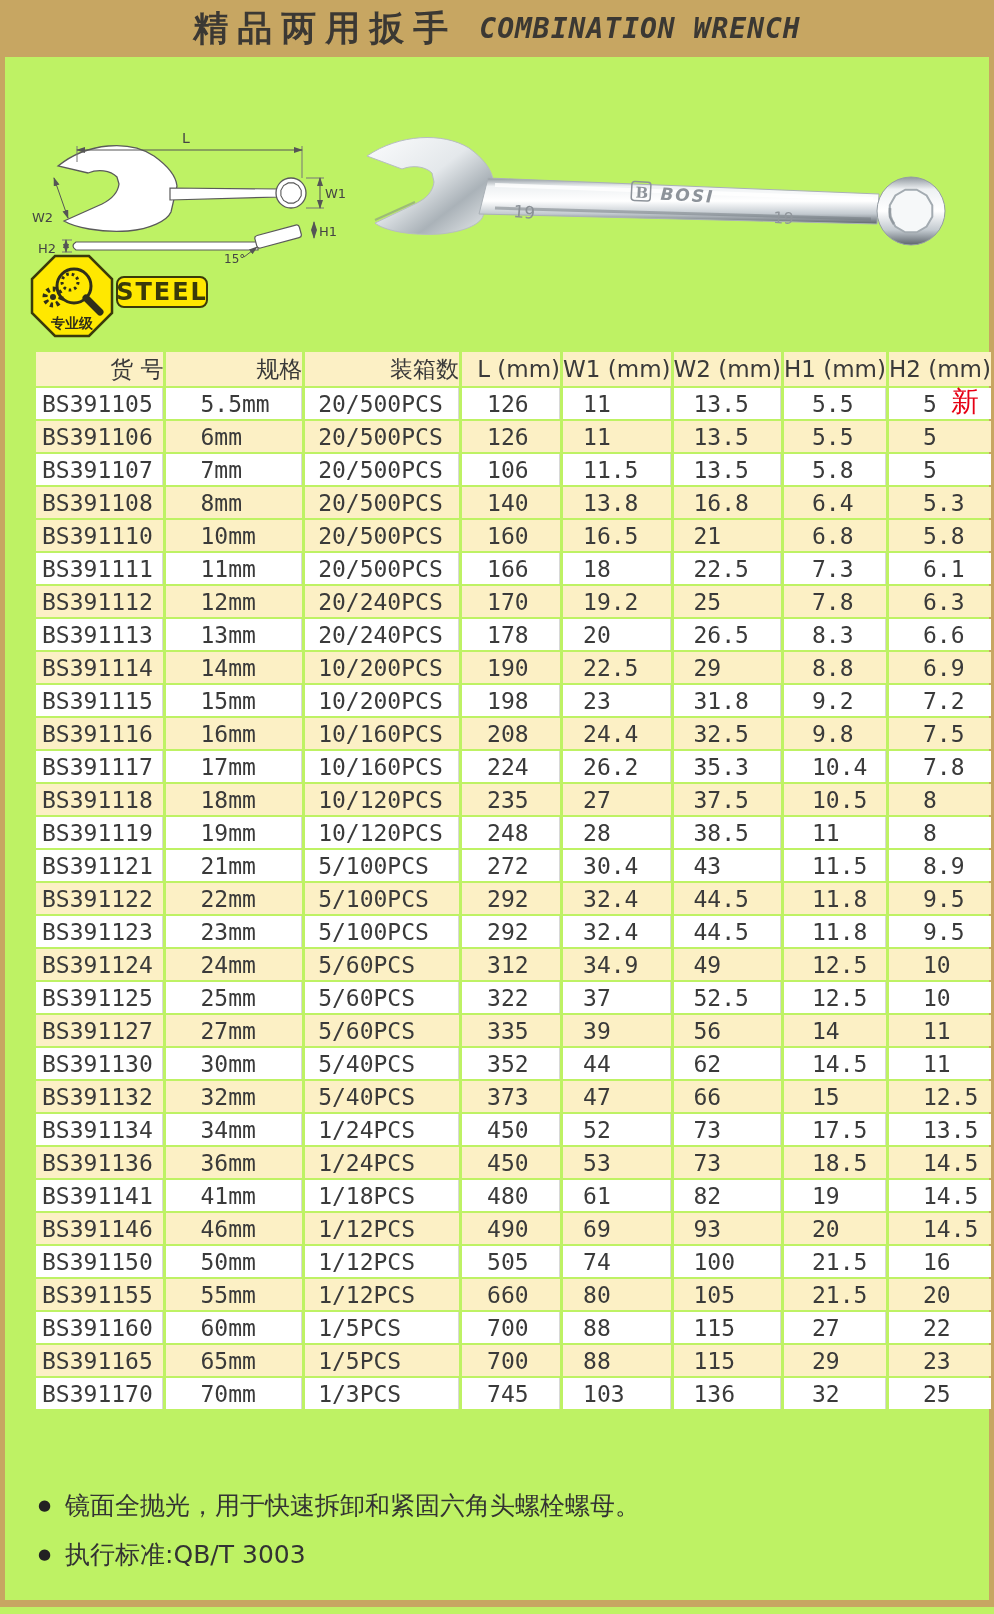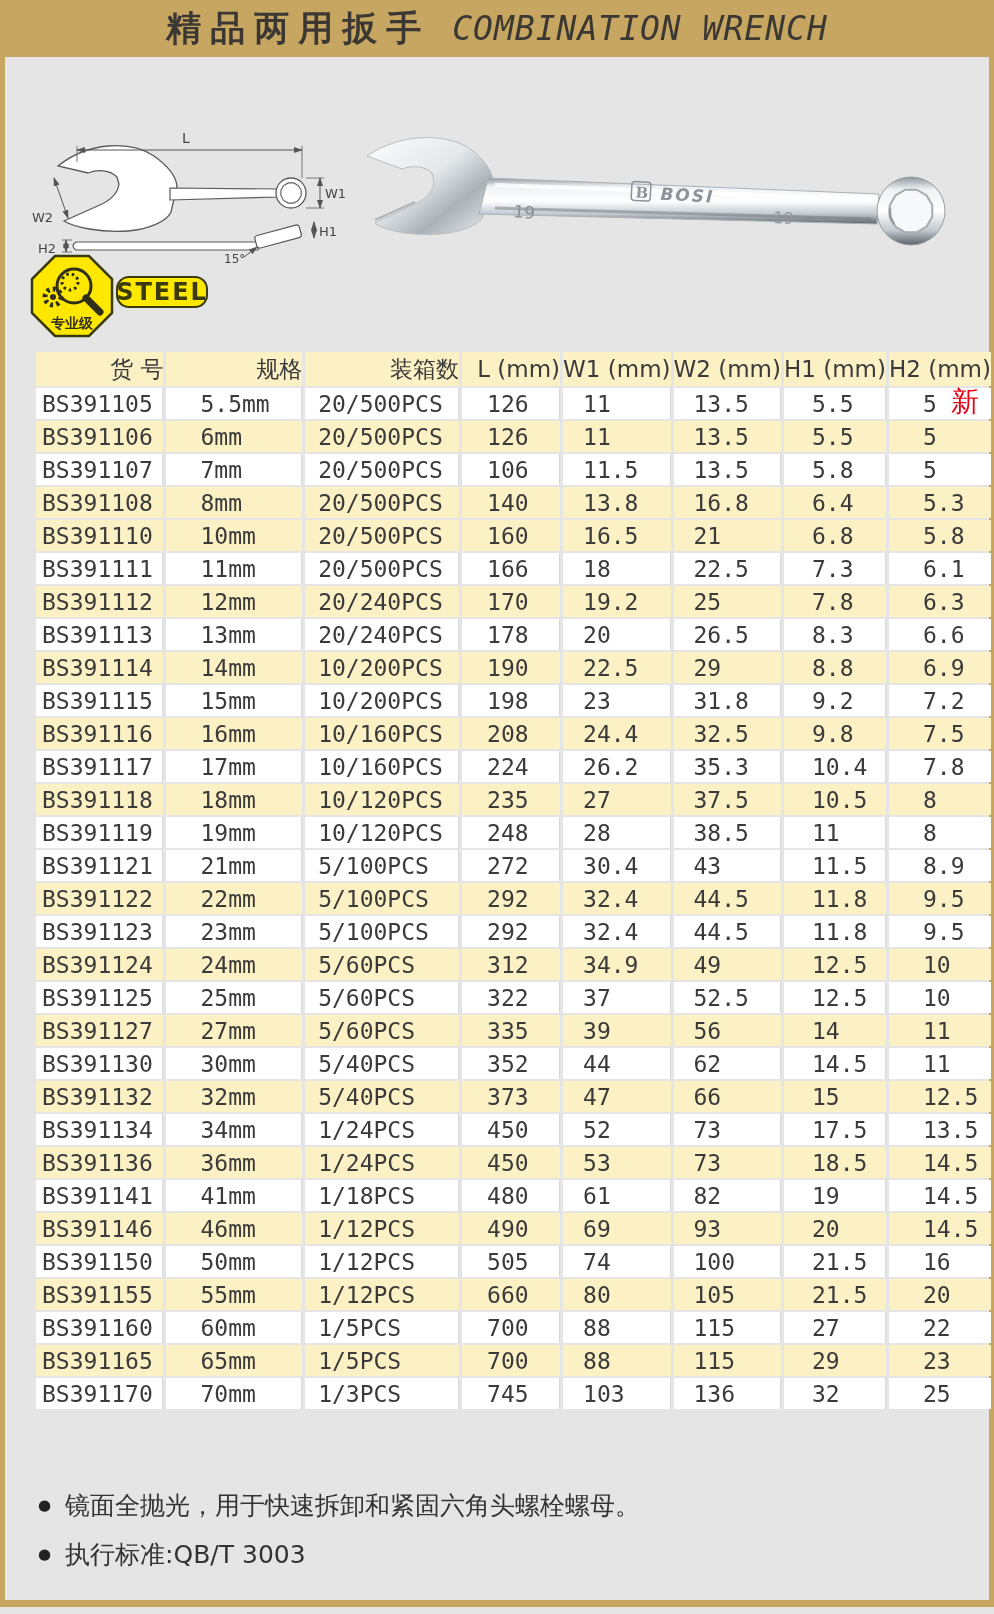--- a/index.html
+++ b/index.html
@@ -1,45 +1,45 @@
 <!DOCTYPE html>
 <html><head>
 <meta charset="utf-8">
 <style>
   * { box-sizing: border-box; margin: 0; padding: 0; }
   body { margin: 0; background: #ffffff; }
   .page {
     position: relative; width: 994px; height: 1614px;
-    background: #e5e5e5; overflow: hidden;
+    background: #bef264; overflow: hidden;
     font-family: "DejaVu Sans", sans-serif; color: #383838;
   }
   
   .topbar {
     position: absolute; left: 0; top: 0; width: 994px; height: 57px;
     background: #C7A662; display: flex; align-items: center; justify-content: center; gap: 22px;
   }
   .title-cn {
     font-size: 35px; font-weight: bold; color: #3b3833; letter-spacing: 9px;
     font-family: "DejaVu Sans", sans-serif;
   }
   .title-en {
-    font-size: 33px; font-style: italic; font-weight: normal; color: #3b3833;
+    font-size: 28px; font-style: italic; font-weight: bold; color: #3b3833;
     font-family: "DejaVu Sans Mono", monospace; letter-spacing: 1px;
   }
   
   .b-left  { position: absolute; left: 0; top: 57px; width: 5px; height: 1550px; background: #C7A662; }
   .b-right { position: absolute; left: 989px; top: 57px; width: 5px; height: 1550px; background: #C7A662; }
   .b-bottom{ position: absolute; left: 0; top: 1600px; width: 994px; height: 7px; background: #C7A662; }
   
   .diagram { position: absolute; left: 30px; top: 126px; width: 318px; height: 142px; }
   .photo   { position: absolute; left: 345px; top: 124px; width: 615px; height: 132px; }
   .badge   { position: absolute; left: 28px; top: 252px; width: 88px; height: 88px; }
   .steel {
     position: absolute; left: 116px; top: 276px; width: 92px; height: 32px;
-    background: #FFE800; border: 2px solid #3a3a0a; border-radius: 13px;
+    background: #FFE800; border: 2px solid #3a3a0a; border-radius: 8px;
     display: flex; align-items: center; justify-content: center;
     font-size: 24px; font-weight: bold; letter-spacing: 2px; color: #3a3a0a;
   }
   
   table.spec {
     position: absolute; left: 33px; top: 350px;
     border-collapse: separate; border-spacing: 3px 2px;
     table-layout: fixed; font-size: 23px; color: #3a3a3a;
   }
   th { background: #FCF0C5; height: 34px; font-weight: normal; text-align: right;

